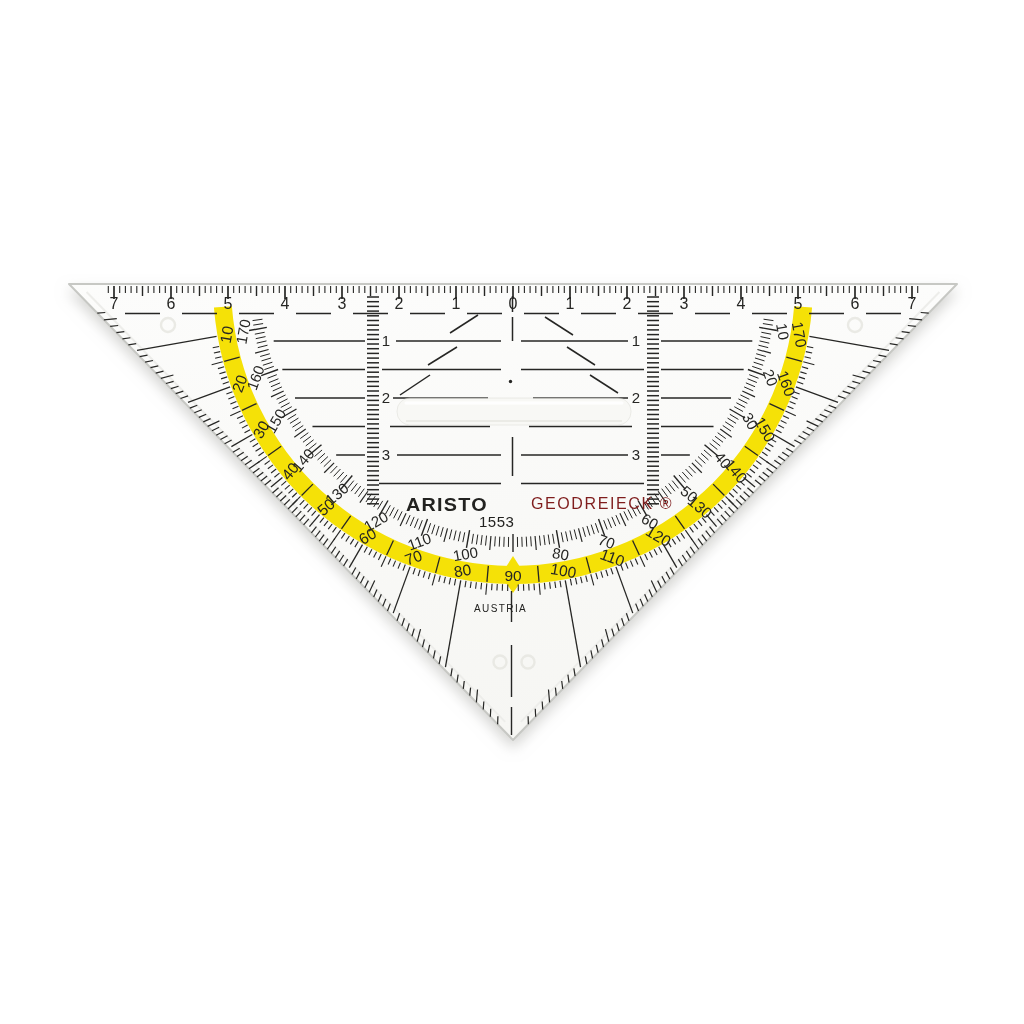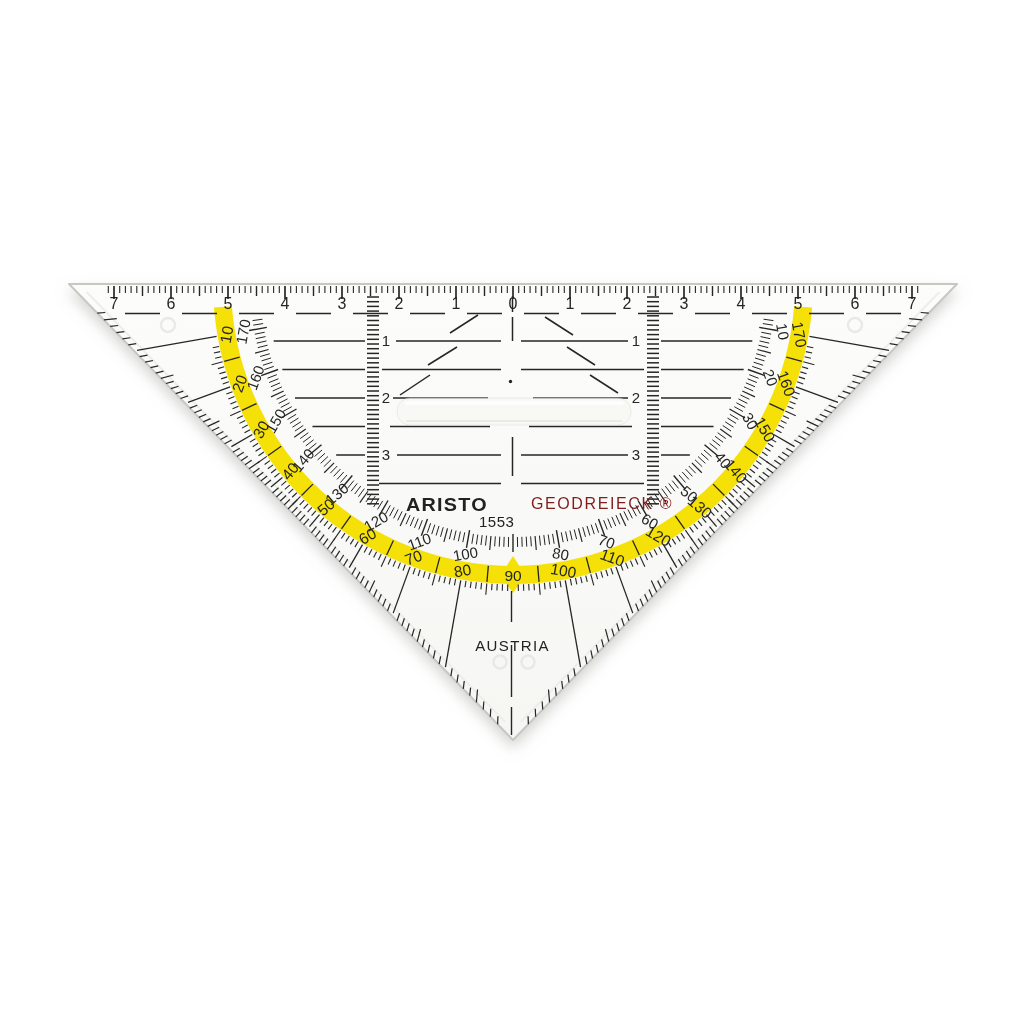--- a/index.html
+++ b/index.html
@@ -4,21 +4,21 @@
 <style>
   html,body{margin:0;padding:0;background:#ffffff;}
   .stage{position:relative;width:1024px;height:1024px;background:#ffffff;overflow:hidden;
          font-family:"Liberation Sans", sans-serif;}
   svg{position:absolute;left:0;top:0;}
   .ovl{position:absolute;line-height:1;color:#222220;white-space:nowrap;}
   .brand{left:406px;top:495px;font-size:19px;font-weight:700;letter-spacing:1.2px;
          transform:scaleX(1.04);transform-origin:left;}
   .pname{left:491px;top:496px;font-size:16px;font-weight:400;letter-spacing:1.6px;color:#7f1d1d;margin-left:40px;}
   .model{left:479px;top:514px;width:62px;font-size:15px;letter-spacing:0.5px;}
-  .origin{left:474px;top:638px;width:76px;text-align:right;font-size:15px;letter-spacing:1.4px;}
+  .origin{left:474px;top:604px;width:76px;text-align:left;font-size:10px;letter-spacing:1.4px;}
 </style>
 </head>
 <body>
 
 <div class="stage">
   <svg id="scene" width="1024" height="1024" viewBox="0 0 1024 1024">
       <defs>
         <filter id="sh" x="-10%" y="-10%" width="120%" height="130%">
           <feDropShadow dx="0" dy="7" stdDeviation="7" flood-color="#a9a9a4" flood-opacity="0.5"></feDropShadow>
         </filter>

